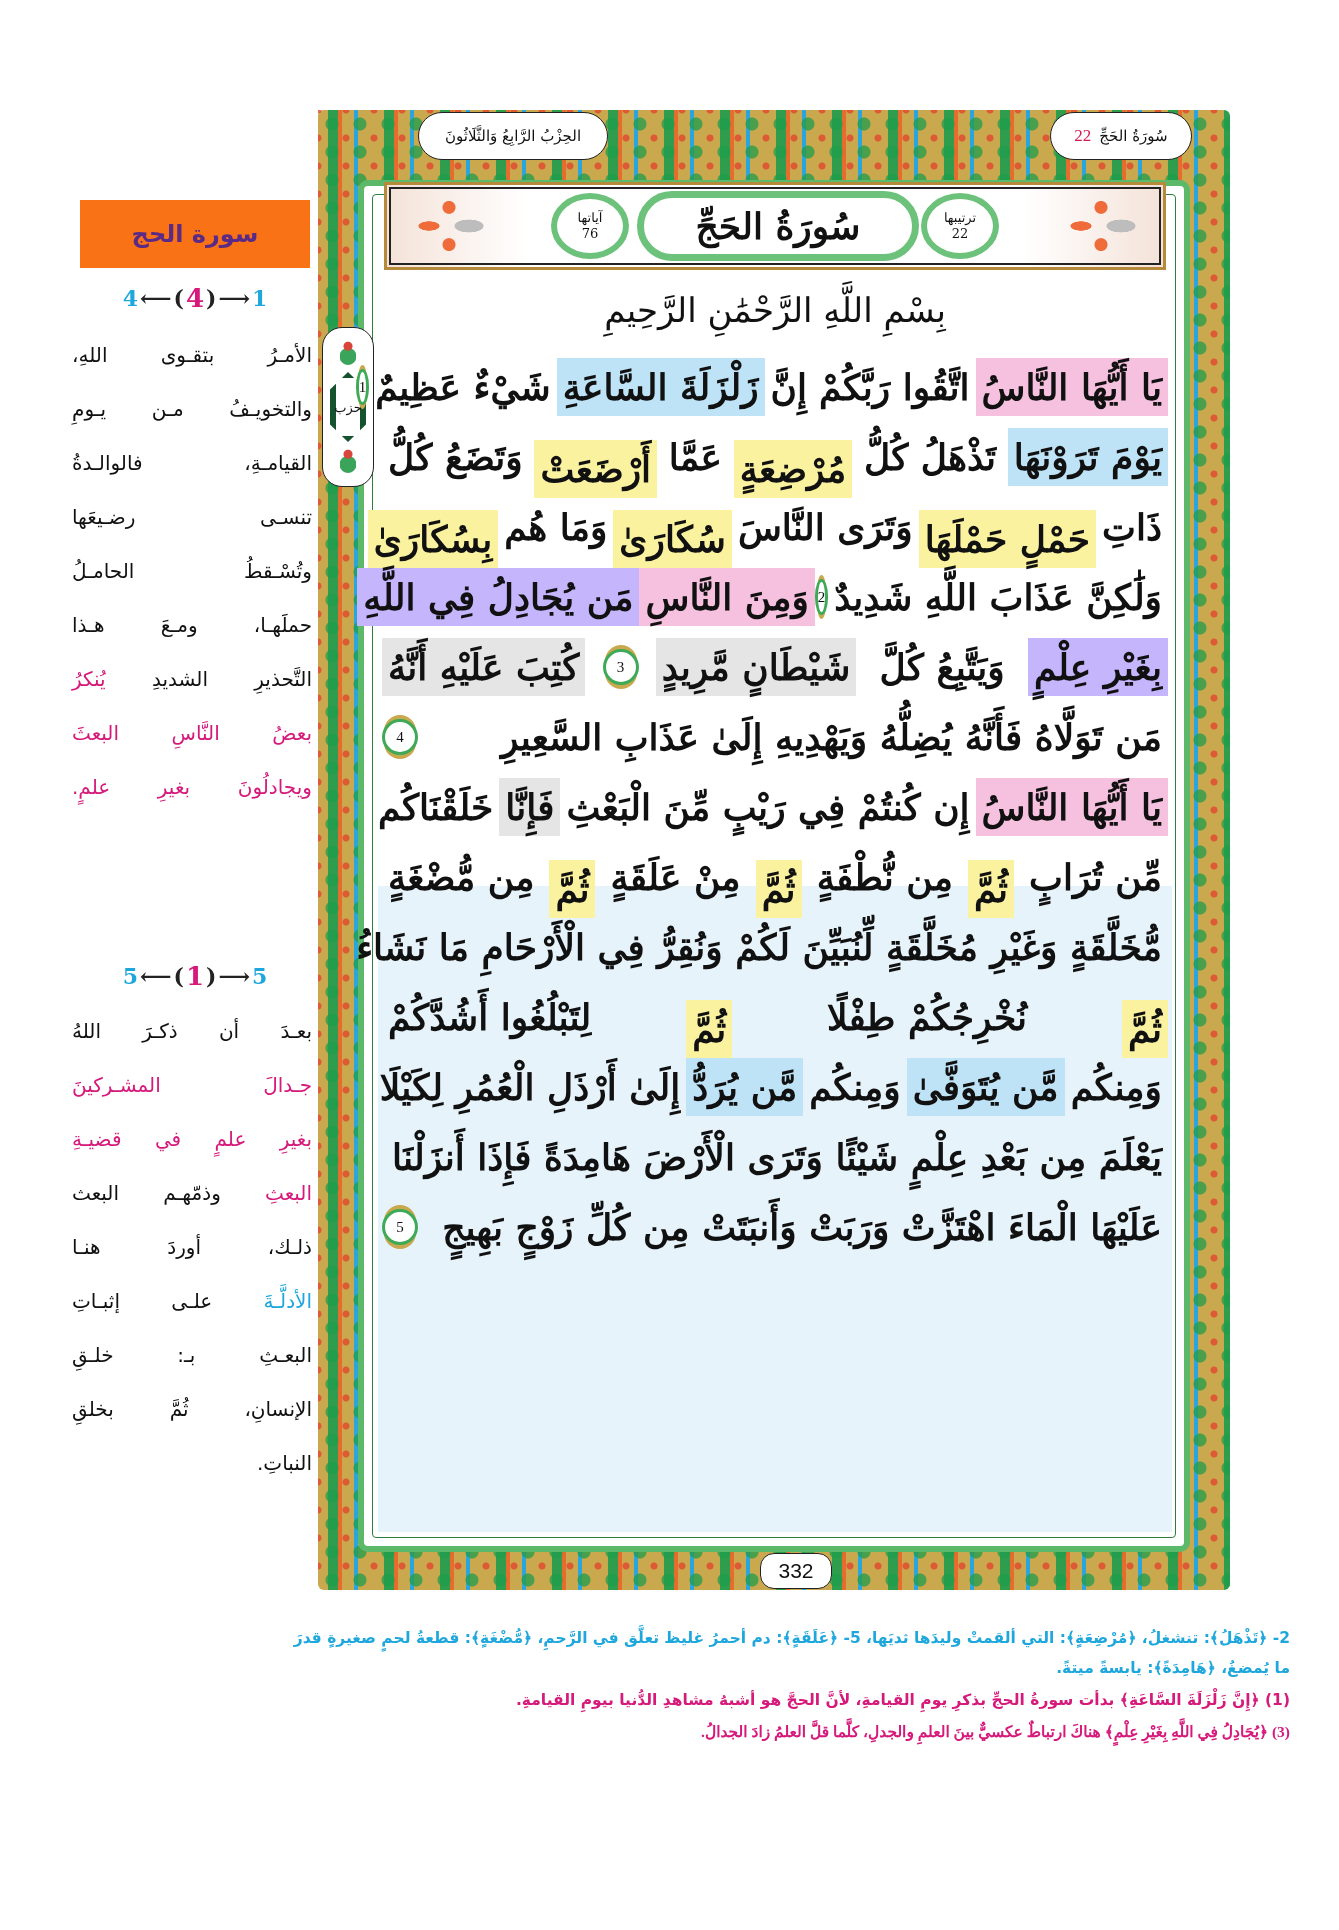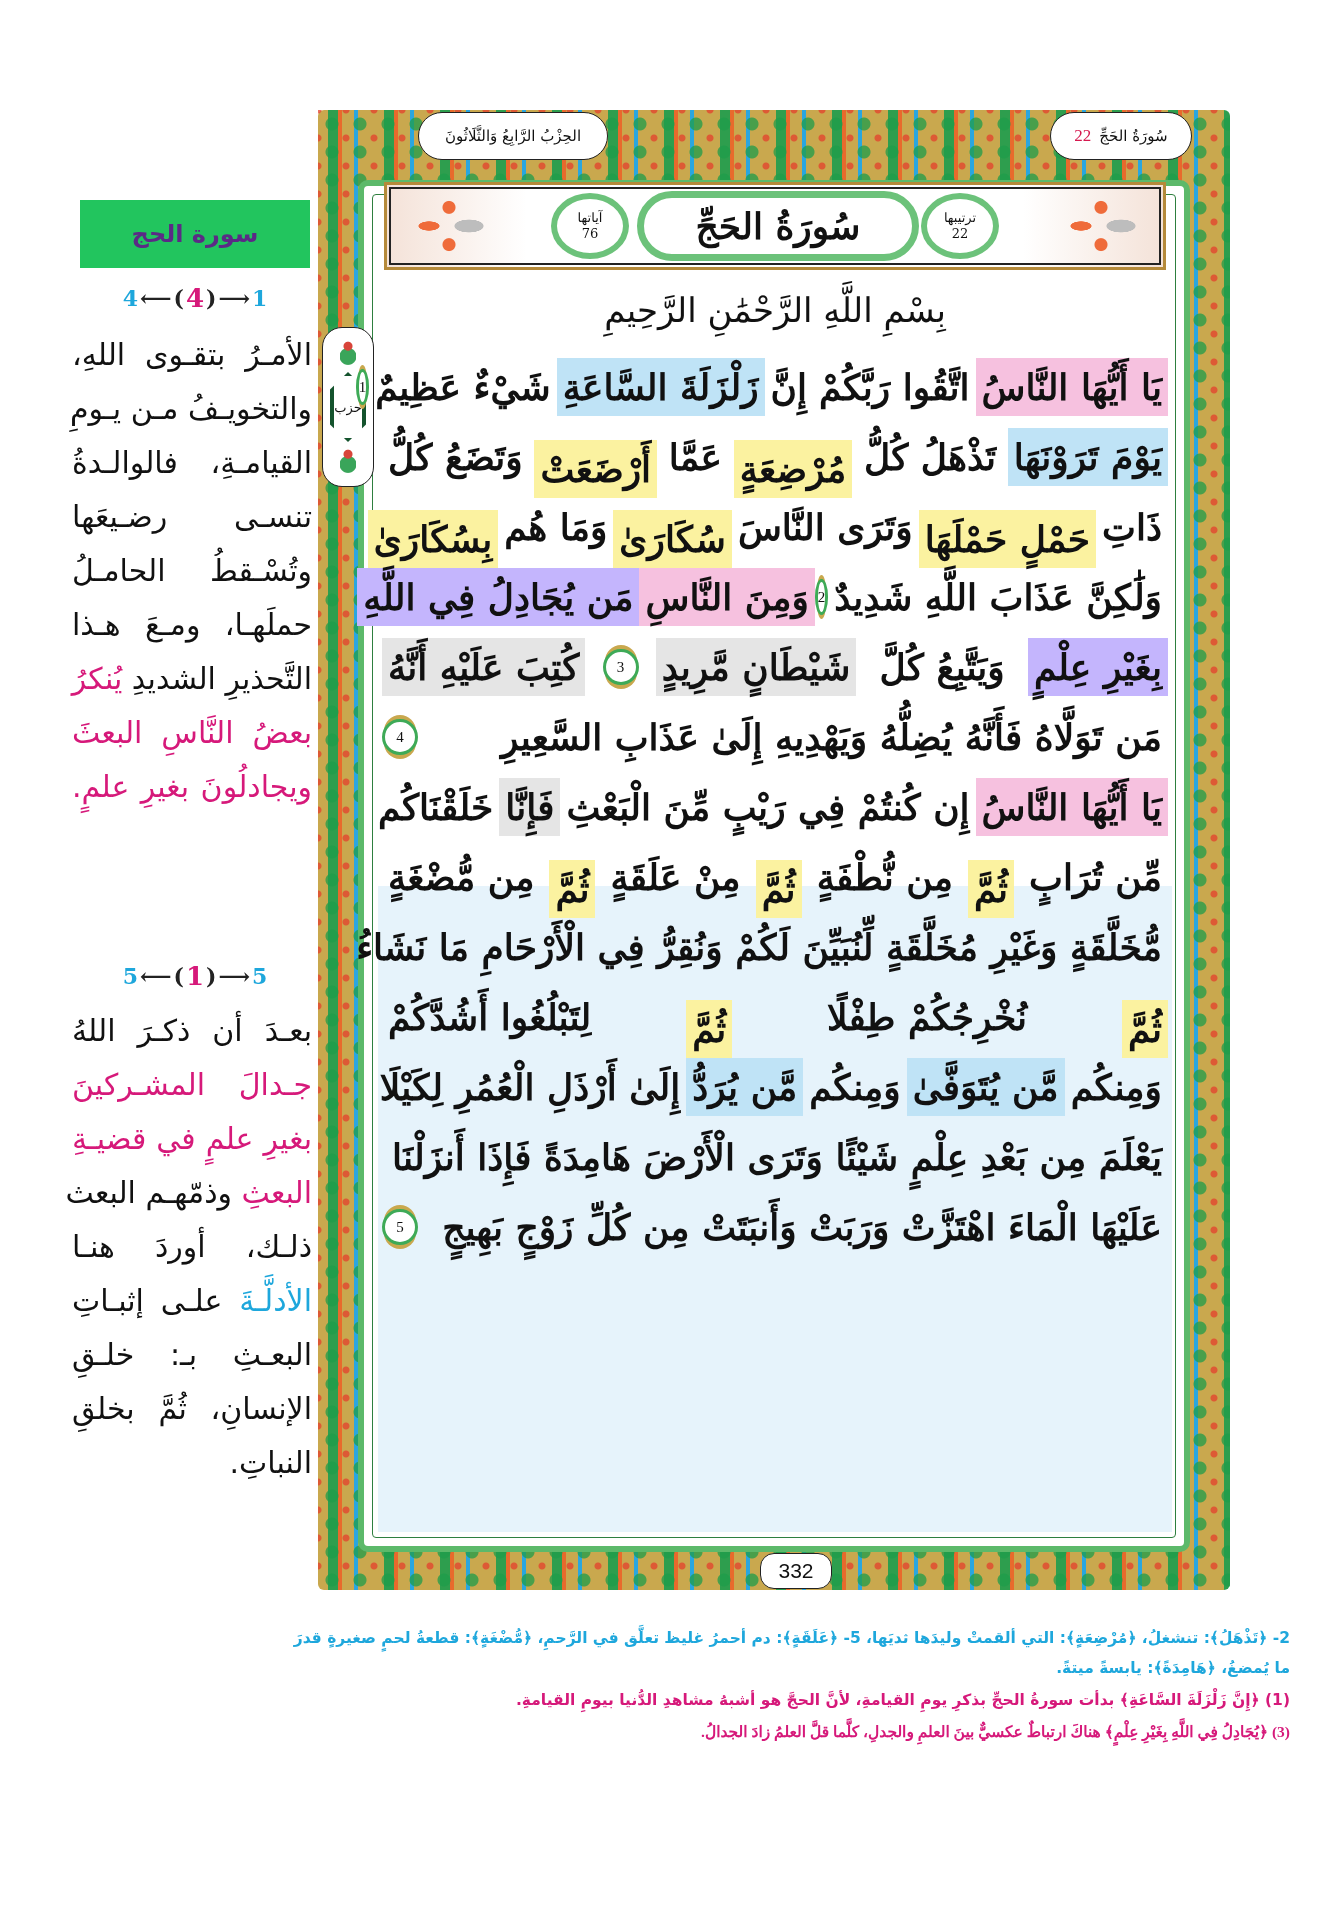--- a/index.html
+++ b/index.html
@@ -72,21 +72,21 @@
     font-family: "DejaVu Serif", serif; font-size: 36px; font-weight: bold; direction: rtl;
   }
 
   
   .hizb {
     position: absolute; left: 322px; top: 327px; width: 52px; height: 160px;
     background: #fff; border: 1.5px solid #222; border-radius: 20px;
     display: flex; align-items: center; justify-content: center;
   }
   .hizb .diamond {
-    width: 36px; height: 70px; border: 4px solid #14532d;
+    width: 36px; height: 70px; border: 6px solid #14532d;
     clip-path: polygon(50% 0, 100% 25%, 100% 75%, 50% 100%, 0 75%, 0 25%);
     background: #fff; display: flex; align-items: center; justify-content: center;
     font-family: "DejaVu Serif", serif; font-size: 13px;
   }
   .hizb .ornament-top, .hizb .ornament-bot {
     position: absolute; left: 17px; width: 16px; height: 34px;
     background: radial-gradient(circle at 50% 30%, #d8453a 0 4px, transparent 5px),
                 radial-gradient(circle at 50% 60%, #3aa55a 0 8px, transparent 9px);
   }
   .hizb .ornament-top { top: 8px; }
@@ -123,35 +123,35 @@
   .page-num {
     position: absolute; left: 760px; top: 1553px; width: 72px; height: 36px;
     background: #fff; border: 1.5px solid #222; border-radius: 14px;
     display: flex; align-items: center; justify-content: center;
     font-family: "Liberation Sans", sans-serif; font-size: 21px;
   }
 
   
   .side { position: absolute; left: 72px; top: 200px; width: 240px; direction: rtl; }
   .side-title {
-    position: absolute; left: 8px; top: 0; width: 230px; height: 68px; background: #22c55e;
+    position: absolute; left: 8px; top: 0; width: 230px; height: 68px; background: #f97316;
     display: flex; align-items: center; justify-content: center;
     font-family: "DejaVu Sans", sans-serif; font-size: 24px; font-weight: bold; color: #5b2a86;
   }
   .range {
     position: absolute; left: 8px; width: 230px; height: 40px; direction: ltr;
     display: flex; align-items: center; justify-content: center; gap: 2px;
     font-family: "DejaVu Serif", serif; font-weight: bold; font-size: 22px;
   }
   .range .end { color: #1ea7dc; }
   .range .count { color: #d6197a; font-size: 26px; }
   .range .arrow, .range .paren { color: #222; }
   .side-line {
     position: absolute; left: 0; width: 240px; height: 50px;
-    font-family: "DejaVu Sans", sans-serif; font-size: 30px; line-height: 50px;
+    font-family: "DejaVu Sans", sans-serif; font-size: 20px; line-height: 50px;
     text-align: justify; text-align-last: justify; white-space: nowrap;
   }
   .pink { color: #d6197a; }
   .cyan { color: #1ea7dc; margin-top: 12px; }
 
   
   .notes { position: absolute; left: 60px; top: 1624px; width: 1230px; direction: rtl; }
   .note {
     position: absolute; right: 0; white-space: nowrap; font-family: "DejaVu Sans", sans-serif;
     font-weight: bold; font-size: 15.5px; line-height: 28px;

